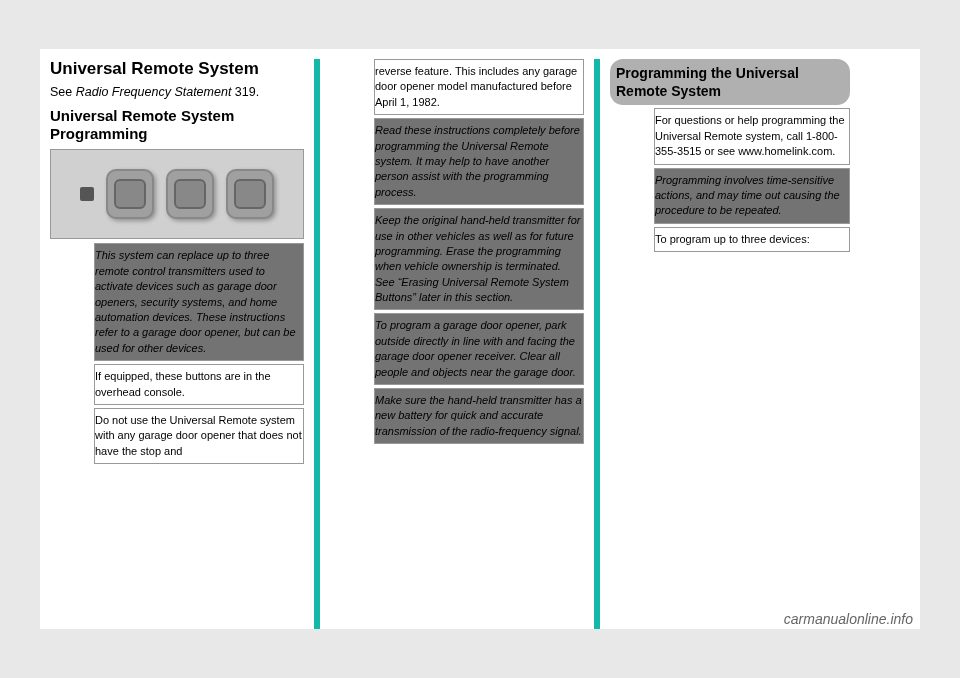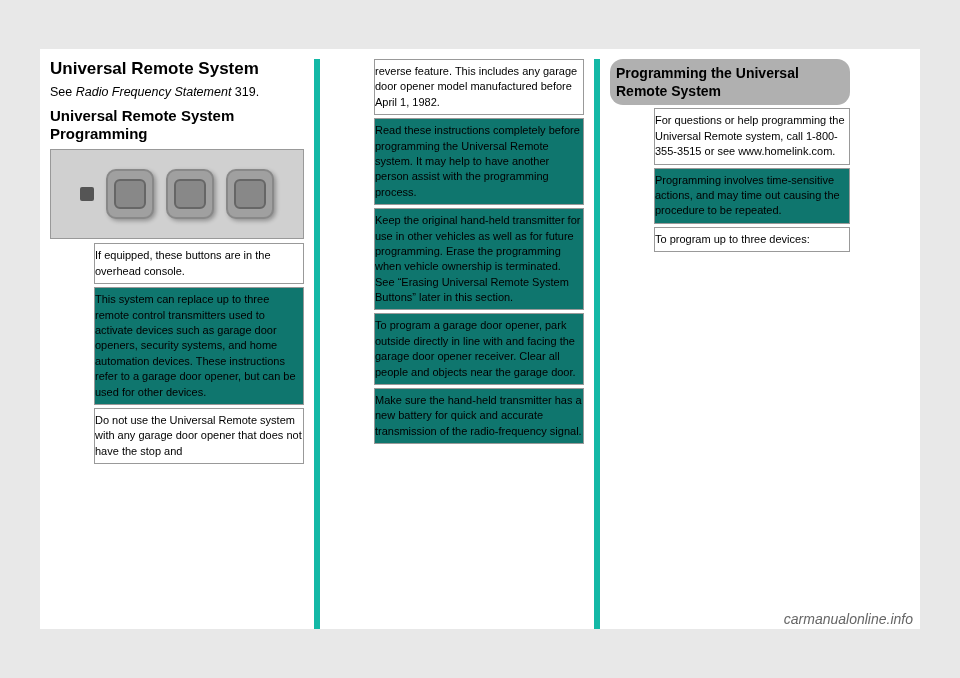--- a/index.html
+++ b/index.html
@@ -50,21 +50,22 @@
     .text-block {
       border: 1px solid #999;
       padding: 4px 0;
       margin-bottom: 3px;
       font-size: 11px;
       line-height: 1.4;
       background: #fff;
       margin-left: 44px;
     }
     .text-block.highlighted {
-      background: #0f766e;
+      background: #737373;
+      font-style: italic;
     }
     .remote-image-box {
       border: 1px solid #999;
       width: 100%;
       height: 90px;
       background: #d0d0d0;
       margin-bottom: 4px;
       display: flex;
       align-items: center;
       justify-content: center;
@@ -119,22 +120,22 @@
       <div class="remote-btn">
         <div style="width:32px;height:30px;background:#888;border-radius:6px;border:2px solid #666;"></div>
       </div>
       <div class="remote-btn">
         <div style="width:32px;height:30px;background:#888;border-radius:6px;border:2px solid #666;"></div>
       </div>
       <div class="remote-btn">
         <div style="width:32px;height:30px;background:#888;border-radius:6px;border:2px solid #666;"></div>
       </div>
     </div>
+    <div class="text-block highlighted">This system can replace up to three remote control transmitters used to activate devices such as garage door openers, security systems, and home automation devices. These instructions refer to a garage door opener, but can be used for other devices.</div>
     <div class="text-block">If equipped, these buttons are in the overhead console.</div>
-    <div class="text-block highlighted">This system can replace up to three remote control transmitters used to activate devices such as garage door openers, security systems, and home automation devices. These instructions refer to a garage door opener, but can be used for other devices.</div>
     <div class="text-block">Do not use the Universal Remote system with any garage door opener that does not have the stop and</div>
   </div>
 
   <div class="column col2">
     <div class="text-block">reverse feature. This includes any garage door opener model manufactured before April 1, 1982.</div>
     <div class="text-block highlighted">Read these instructions completely before programming the Universal Remote system. It may help to have another person assist with the programming process.</div>
     <div class="text-block highlighted">Keep the original hand-held transmitter for use in other vehicles as well as for future programming. Erase the programming when vehicle ownership is terminated. See “Erasing Universal Remote System Buttons” later in this section.</div>
     <div class="text-block highlighted">To program a garage door opener, park outside directly in line with and facing the garage door opener receiver. Clear all people and objects near the garage door.</div>
     <div class="text-block highlighted">Make sure the hand-held transmitter has a new battery for quick and accurate transmission of the radio-frequency signal.</div>
   </div>

